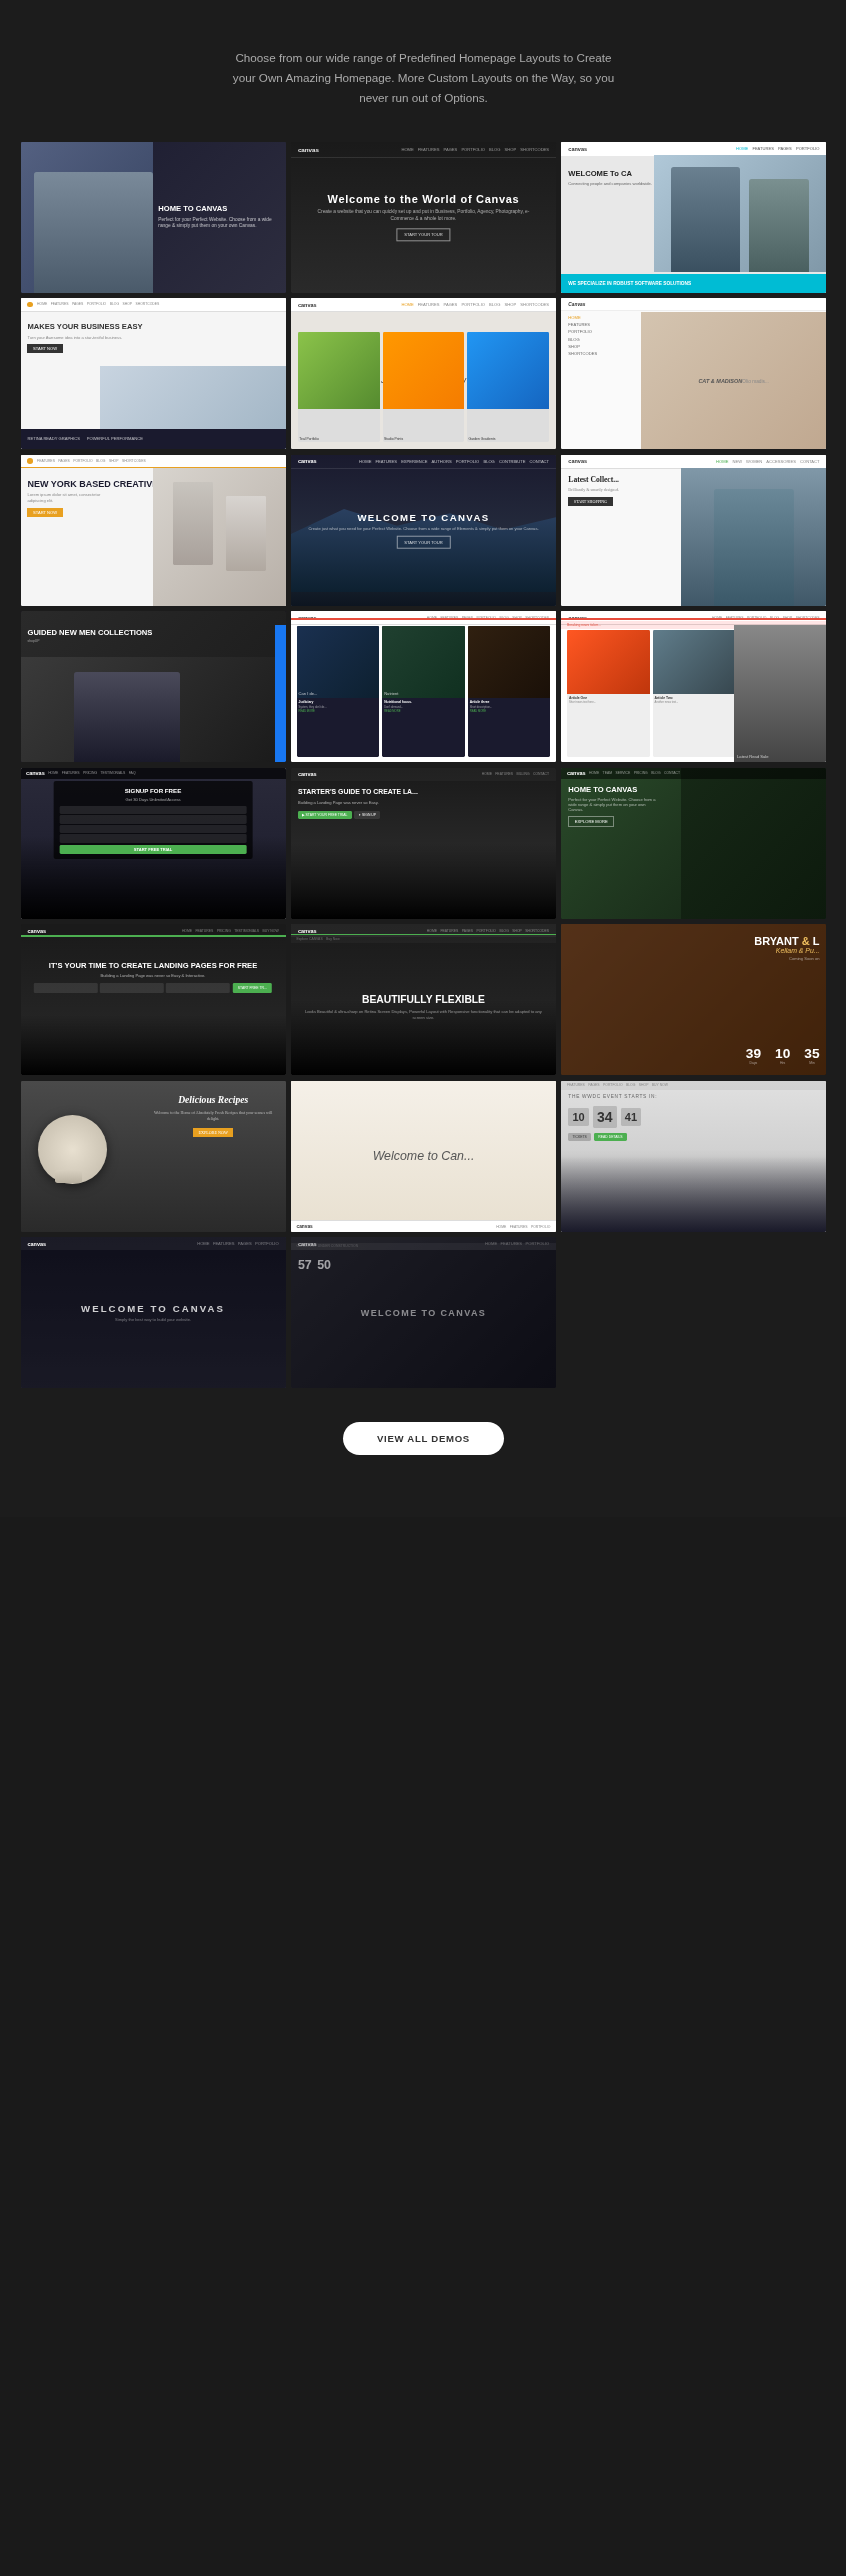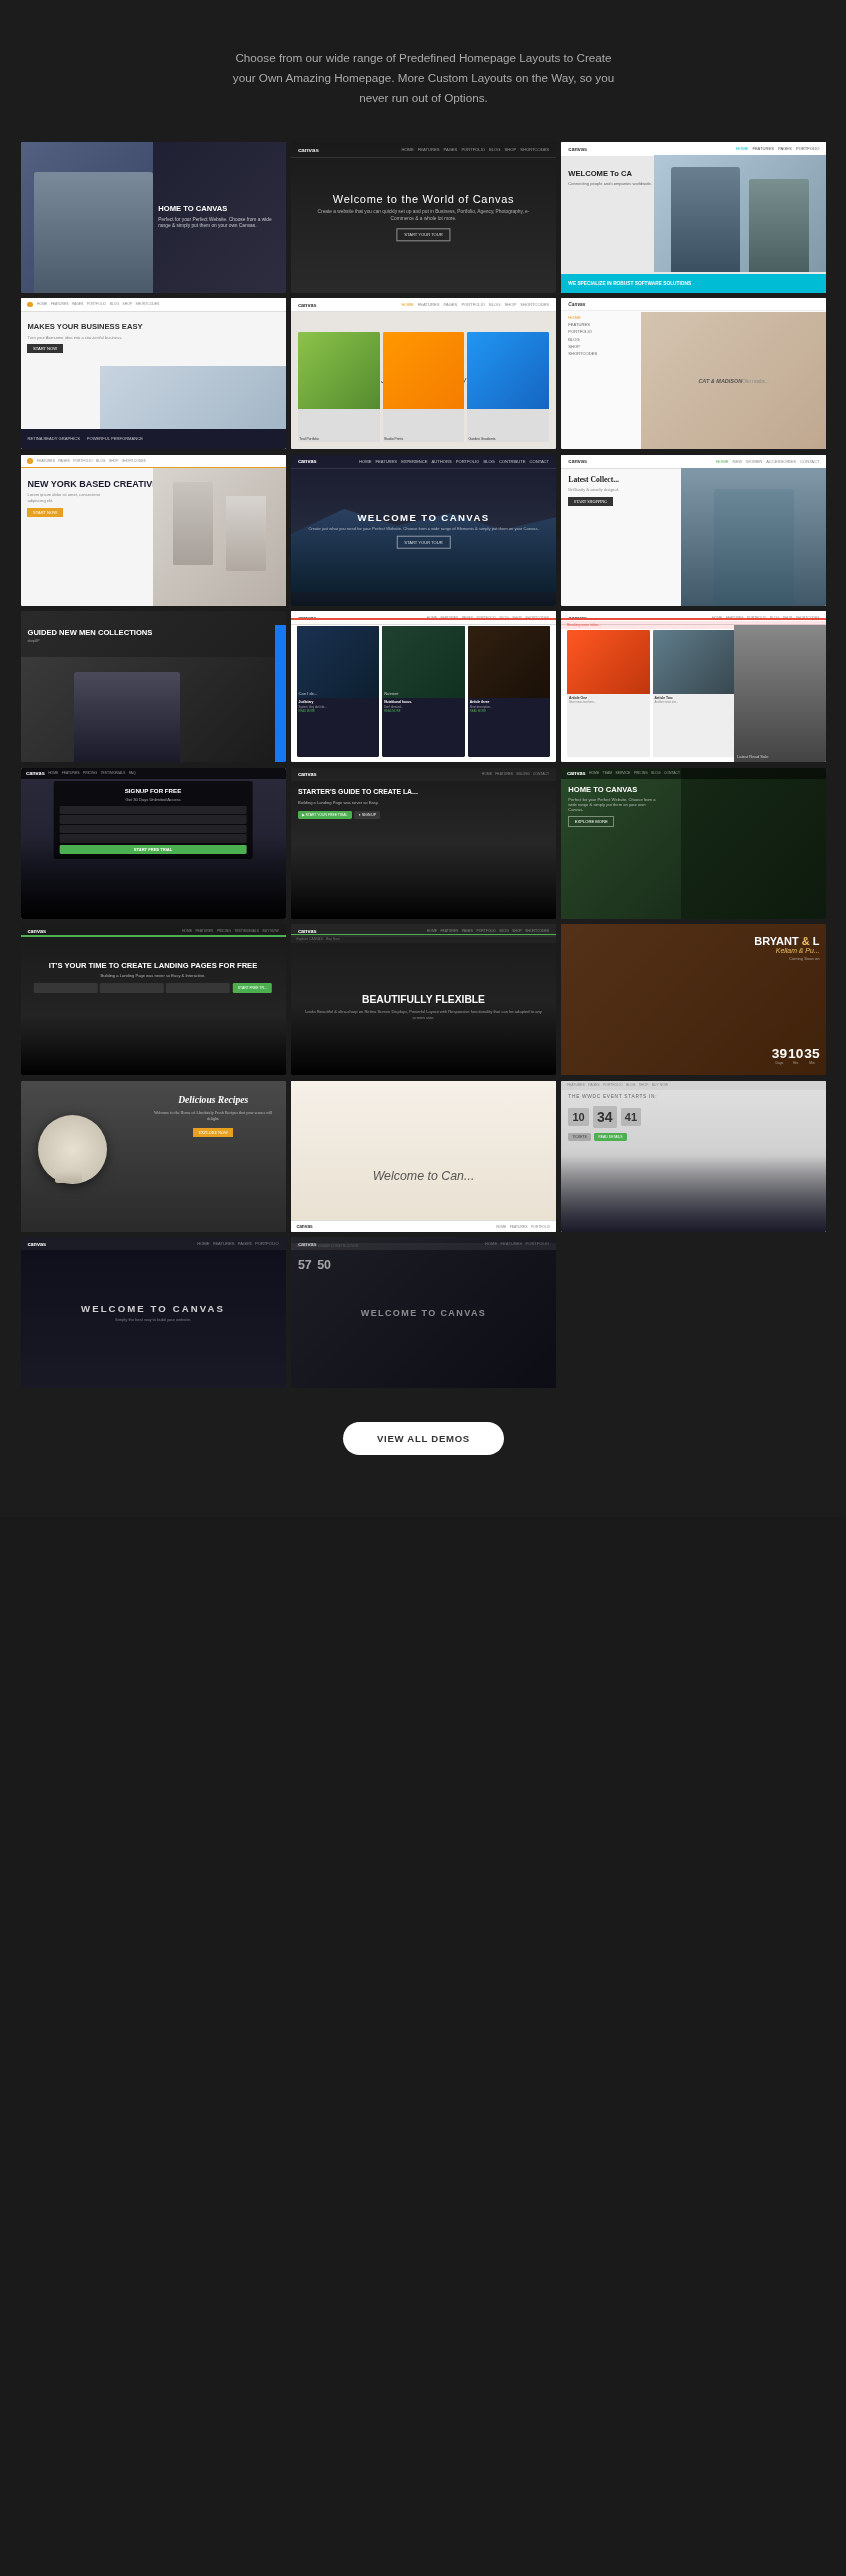--- a/index.html
+++ b/index.html
@@ -91,21 +91,21 @@
       display: flex; align-items: center; justify-content: space-between;
       padding: 0 6.9px; font-size: 4.1px; color: rgba(255,255,255,0.5);
       border-bottom: 0.7px solid rgba(255,255,255,0.1); padding-bottom: 4.1px;
     }
     .demo-2 .brand { color: rgba(255,255,255,0.9); font-size: 6.2px; font-weight: bold; }
     .demo-2 .nav-links { display: flex; gap: 4.1px; color: rgba(255,255,255,0.5); font-size: 4.1px; }
     .demo-2 .demo-content {
       position: absolute; top: 50%; left: 50%; transform: translate(-50%, -50%);
       text-align: center; color: white; width: 85%;
     }
-    .demo-2 .demo-heading { font-size: 11px; font-weight: 400; margin-bottom: 4.1px; letter-spacing: 0.7px; }
+    .demo-2 .demo-heading { font-size: 11px; font-weight: 700; margin-bottom: 4.1px; letter-spacing: 0.7px; }
     .demo-2 .demo-text { font-size: 4.8px; color: rgba(255,255,255,0.6); line-height: 1.4; }
     .demo-2 .demo-btn {
       display: inline-block; margin-top: 5.5px; border: 0.7px solid rgba(255,255,255,0.5);
       color: rgba(255,255,255,0.8); font-size: 4.1px; padding: 2.7px 6.9px;
     }
 
     
     .demo-3 { background: #f0f0f0; }
     .demo-3 .demo-bg {
       position: absolute; inset: 0;
@@ -438,21 +438,21 @@
     
     .demo-21 { background: #2a2a2a; }
     .demo-21 .demo-content {
       position: absolute; right: 6.9px; top: 13.7px; left: 50%; text-align: right;
     }
 
     
     .demo-22 { background: #f5f0e8; }
     .demo-22 .demo-content {
       position: absolute; top: 50%; left: 50%; transform: translate(-50%, -50%);
-      text-align: center; color: #333; width: 90%; margin-top: 20px;
+      text-align: center; color: #333; width: 90%;
     }
 
     
     .demo-23 { background: #e8e8e8; }
     .demo-23 .demo-nav {
       position: absolute; top: 0; left: 0; right: 0;
       background: rgba(0,0,0,0.05); padding: 2.7px 5.5px; font-size: 3.4px;
       display: flex; gap: 3.4px; color: #888;
     }
 
@@ -984,21 +984,21 @@
 
     <div class="demo-item demo-20">
       <div class="demo-item-inner">
         <div style="position:absolute;inset:0;background:linear-gradient(135deg,#5a4030 0%,#2a1a0a 100%);"></div>
         <div style="position:absolute;inset:0;background:rgba(80,40,10,0.6);"></div>
         <div style="position:absolute;top:10.3px;right:6.9px;text-align:right;">
           <div style="font-size:11px;font-weight:900;color:white;line-height:1.1;">BRYANT <span style="color:#f0c060;">&amp;</span> L</div>
           <div style="font-size:6.9px;font-style:italic;color:#f0c060;">Kellam &amp; Pu...</div>
           <div style="font-size:4.1px;color:rgba(255,255,255,0.5);margin-top:2.1px;">Coming Soon on</div>
         </div>
-        <div style="position:absolute;bottom:10.3px;right:6.9px;display:flex;gap:1px;">
+        <div style="position:absolute;bottom:10.3px;right:6.9px;display:flex;gap:14px;">
           <div style="text-align:center;">
             <div style="font-size:13.7px;font-weight:bold;color:white;">39</div>
             <div style="font-size:3.4px;color:rgba(255,255,255,0.5);">Days</div>
           </div>
           <div style="text-align:center;">
             <div style="font-size:13.7px;font-weight:bold;color:white;">10</div>
             <div style="font-size:3.4px;color:rgba(255,255,255,0.5);">Hrs</div>
           </div>
           <div style="text-align:center;">
             <div style="font-size:13.7px;font-weight:bold;color:white;">35</div>

